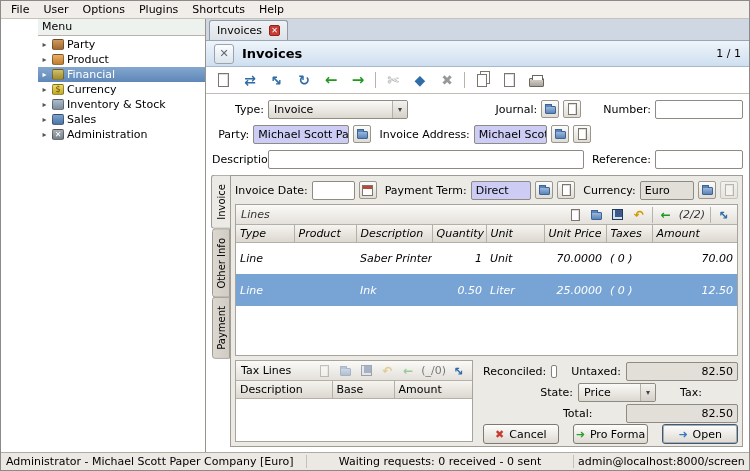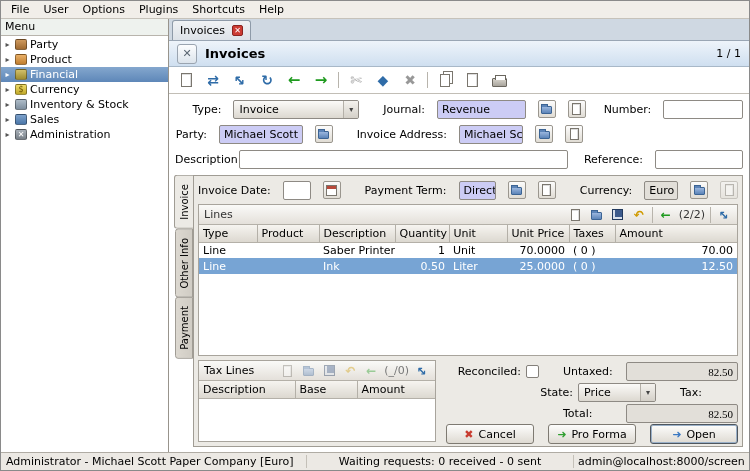--- a/index.html
+++ b/index.html
@@ -7,21 +7,21 @@
   body { font-family:"DejaVu Sans", sans-serif; font-size:11px; color:#000;
          background:#ece9e4; overflow:hidden; }
   .window { width:750px; height:471px; display:flex; flex-direction:column;
             border:1px solid #8a8a8a; background:#ffffff; }
 
   
   .menubar { height:18px; flex:0 0 18px; display:flex; align-items:center;
              padding:0 3px; background:#f1eee9; border-bottom:1px solid #c6c2ba; }
   .menubar span { padding:1px 7px; cursor:default; }
 
-  .main { flex:1; display:flex; min-height:0; }
+  .main { flex:1; display:flex; min-height:0;padding-left:37px; }
 
   
   .sidebar { width:168px; flex:0 0 168px; display:flex; flex-direction:column;
              border-right:1px solid #98948c; background:#fff; }
   .sidebar-header { height:17px; flex:0 0 17px; background:#eef2ee;
                     border-bottom:1px solid #b8b4ac; padding:1px 4px; }
   .tree { flex:1; background:#fff; overflow:hidden; padding-top:1px; }
   .tree-item { height:15px; display:flex; align-items:center; gap:3px; padding:0 2px; }
   .tree-item.selected { background:linear-gradient(#84a7ce,#5e87b8); color:#fff; }
   .expander { width:9px; font-size:8px; color:#555; text-align:center; line-height:9px; }
@@ -72,28 +72,28 @@
   .i-doc2 { position:relative; width:10px; height:13px; background:#fff;
             border:1px solid #7a766e; box-shadow:3px -3px 0 -1px #fff, 3px -3px 0 0 #7a766e; }
   .i-print { position:relative; width:15px; height:9px; background:linear-gradient(#d8d4cc,#a8a49c);
              border:1px solid #6a665e; border-radius:1px; margin-top:4px; }
   .i-print::before { content:""; position:absolute; left:2px; top:-4px; width:9px; height:4px;
                      background:#fff; border:1px solid #6a665e; border-bottom:none; }
 
   
   .formarea { flex:1; padding:4px 6px 5px; display:flex; flex-direction:column;
               gap:3px; min-height:0; }
-  .frow { display:flex; align-items:center; gap:12px; height:22px; flex:0 0 22px; }
+  .frow { display:flex; align-items:center; gap:4px; height:22px; flex:0 0 22px; }
   .lbl { text-align:right; white-space:nowrap; }
   .entry { height:19px; background:#fff; border:1px solid #8e8a84; border-radius:2px;
            padding:1px 4px; display:flex; align-items:center; overflow:hidden;
            white-space:nowrap; }
   .entry.required { background:#ccccf5; }
   .entry.readonly { background:#e2dfd9; }
-  .entry.num { justify-content:flex-end;font-family:Liberation Serif, serif; }
+  .entry.num { justify-content:flex-end; }
   .combo { height:19px; background:linear-gradient(#fbfaf8,#dcd8d0);
            border:1px solid #8e8a84; border-radius:2px; display:flex;
            align-items:center; padding-left:5px; overflow:hidden; }
   .combo .arrowbox { margin-left:auto; align-self:stretch; width:15px; display:flex;
                      align-items:center; justify-content:center; font-size:8px;
                      color:#444; border-left:1px solid #b4b0a8;
                      background:linear-gradient(#f4f2ee,#d4d0c8); }
   .mini-btn { width:18px; height:18px; flex:0 0 18px; border:1px solid #9a968e;
               border-radius:2px; background:linear-gradient(#fcfcfc,#e0dcd4);
               display:flex; align-items:center; justify-content:center; }
@@ -120,42 +120,42 @@
           border:1px solid #a09c94; border-radius:0 3px 3px 0; padding:8px 1px;
           background:linear-gradient(90deg,#d0ccc4,#dcd8d0); cursor:default; }
   .vtab.active { background:#eceae5; border-left:none; margin-left:-1px;
                  font-weight:normal; }
   .vtab-fill { flex:1; }
   .nbody { flex:1; border:1px solid #a09c94; background:#eceae5; display:flex;
            flex-direction:column; padding:3px 4px 4px; min-width:0; }
 
   
   .group { border:1px solid #a8a49c; background:#eceae5; display:flex;
-           flex-direction:column; margin-top:3px; }
+           flex-direction:column; margin-top:3px;font-style:italic; }
   .group-toolbar { height:20px; flex:0 0 20px; display:flex; align-items:center;
                    gap:5px; padding:0 5px; background:linear-gradient(#fafaf8,#e4e0da);
                    border-bottom:1px solid #b4b0a8; }
   .gt { width:16px; height:16px; display:flex; align-items:center; justify-content:center;
         font-size:12px; line-height:1; }
   .gt.yellow { color:#cf9a00; font-weight:bold; }
   .gt.green { color:#1f9a1f; font-weight:bold; }
   .gt.blue { color:#2f6ca8; font-weight:bold; }
   .gt.dim { opacity:.4; }
   .i-disk { width:11px; height:11px; background:#3c5a8c; border:1px solid #223a5e;
             box-shadow:inset 2px -2px 0 #d8e0ec; }
   .gpager { color:#333; }
 
   .tbl-wrap { background:#fff; overflow:hidden; }
   .lines-wrap { height:130px; flex:0 0 130px; }
   table { border-collapse:collapse; table-layout:fixed; width:100%; }
   th { background:linear-gradient(#f6f4f0,#dcd8d0); border:1px solid #b4b0a8;
        border-top:none; font-weight:normal; text-align:left; padding:0 4px;
        height:17px; white-space:nowrap; overflow:hidden; }
   th:first-child { border-left:none;margin-left:14px; } th:last-child { border-right:none; }
-  td { padding:0 4px; height:16px; white-space:nowrap; overflow:hidden; }
+  td { padding:0 4px; height:32px; white-space:nowrap; overflow:hidden; }
   tr.selected td { background:#77a4d4; color:#fff; }
   .r { text-align:right; }
 
   
   .bottom { flex:1; display:flex; gap:10px; margin-top:4px; min-height:0; }
   .taxbox { width:238px; flex:0 0 238px; border:1px solid #a8a49c; display:flex;
             flex-direction:column; background:#eceae5; }
   .tax-empty { flex:1; background:#fff; }
   .rightcol { flex:1; display:flex; flex-direction:column; padding-top:1px; min-width:0; }
   .sumrow { display:flex; align-items:center; gap:5px; height:21px; flex:0 0 21px; }
@@ -283,30 +283,27 @@
       <div class="formarea">
 
         <div class="frow">
           <span class="lbl" style="width:52px">Type:</span>
           <div class="combo" style="width:140px">
             <span>Invoice</span>
             <span class="arrowbox">▾</span>
           </div>
           <span class="spacer"></span>
           <span class="lbl">Journal:</span>
-          <div class="entry required" style="width:98px">
-            <span>Revenue</span>
-          </div>
           <span class="mini-btn">
               <span class="i-folder"></span>
             </span>
           <span class="mini-btn">
               <span class="i-page"></span>
             </span>
-          <span class="lbl" style="margin-left:6px">Number:</span>
+          <span class="lbl" style="margin-left:18px">Number:</span>
           <div class="entry" style="width:88px">
             <span></span>
           </div>
         </div>
 
         <div class="frow">
           <span class="lbl" style="width:52px">Party:</span>
           <div class="entry required" style="width:130px">
             <span>Michael Scott Paper Co</span>
           </div>

